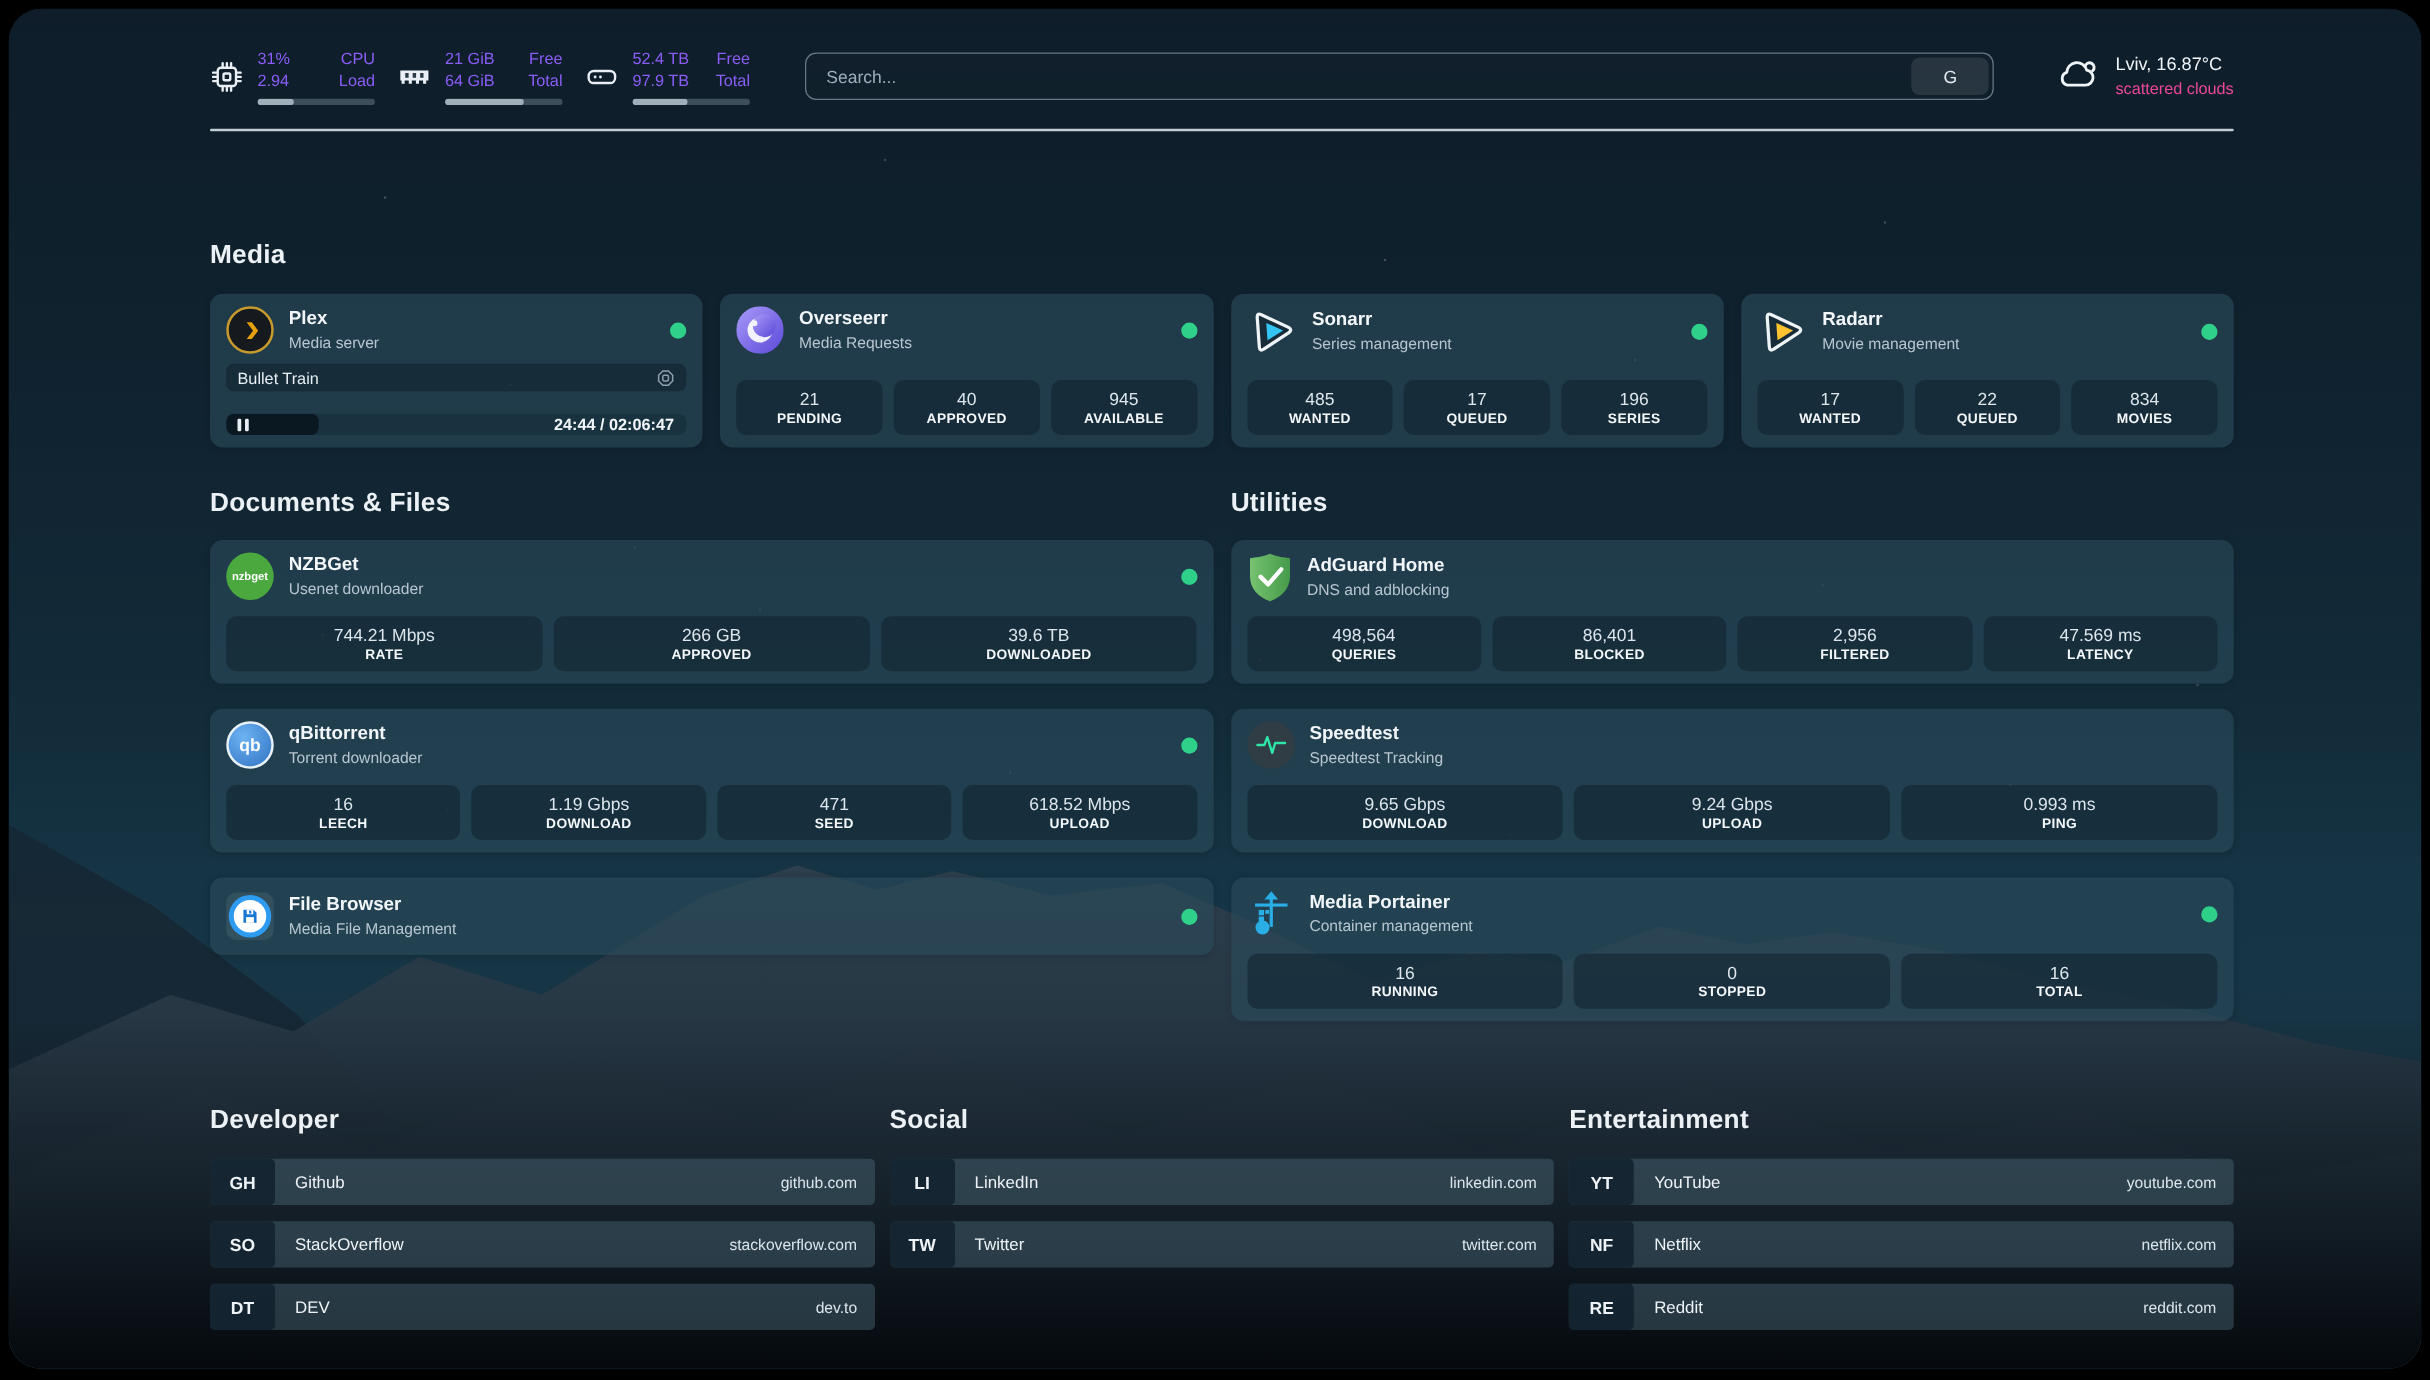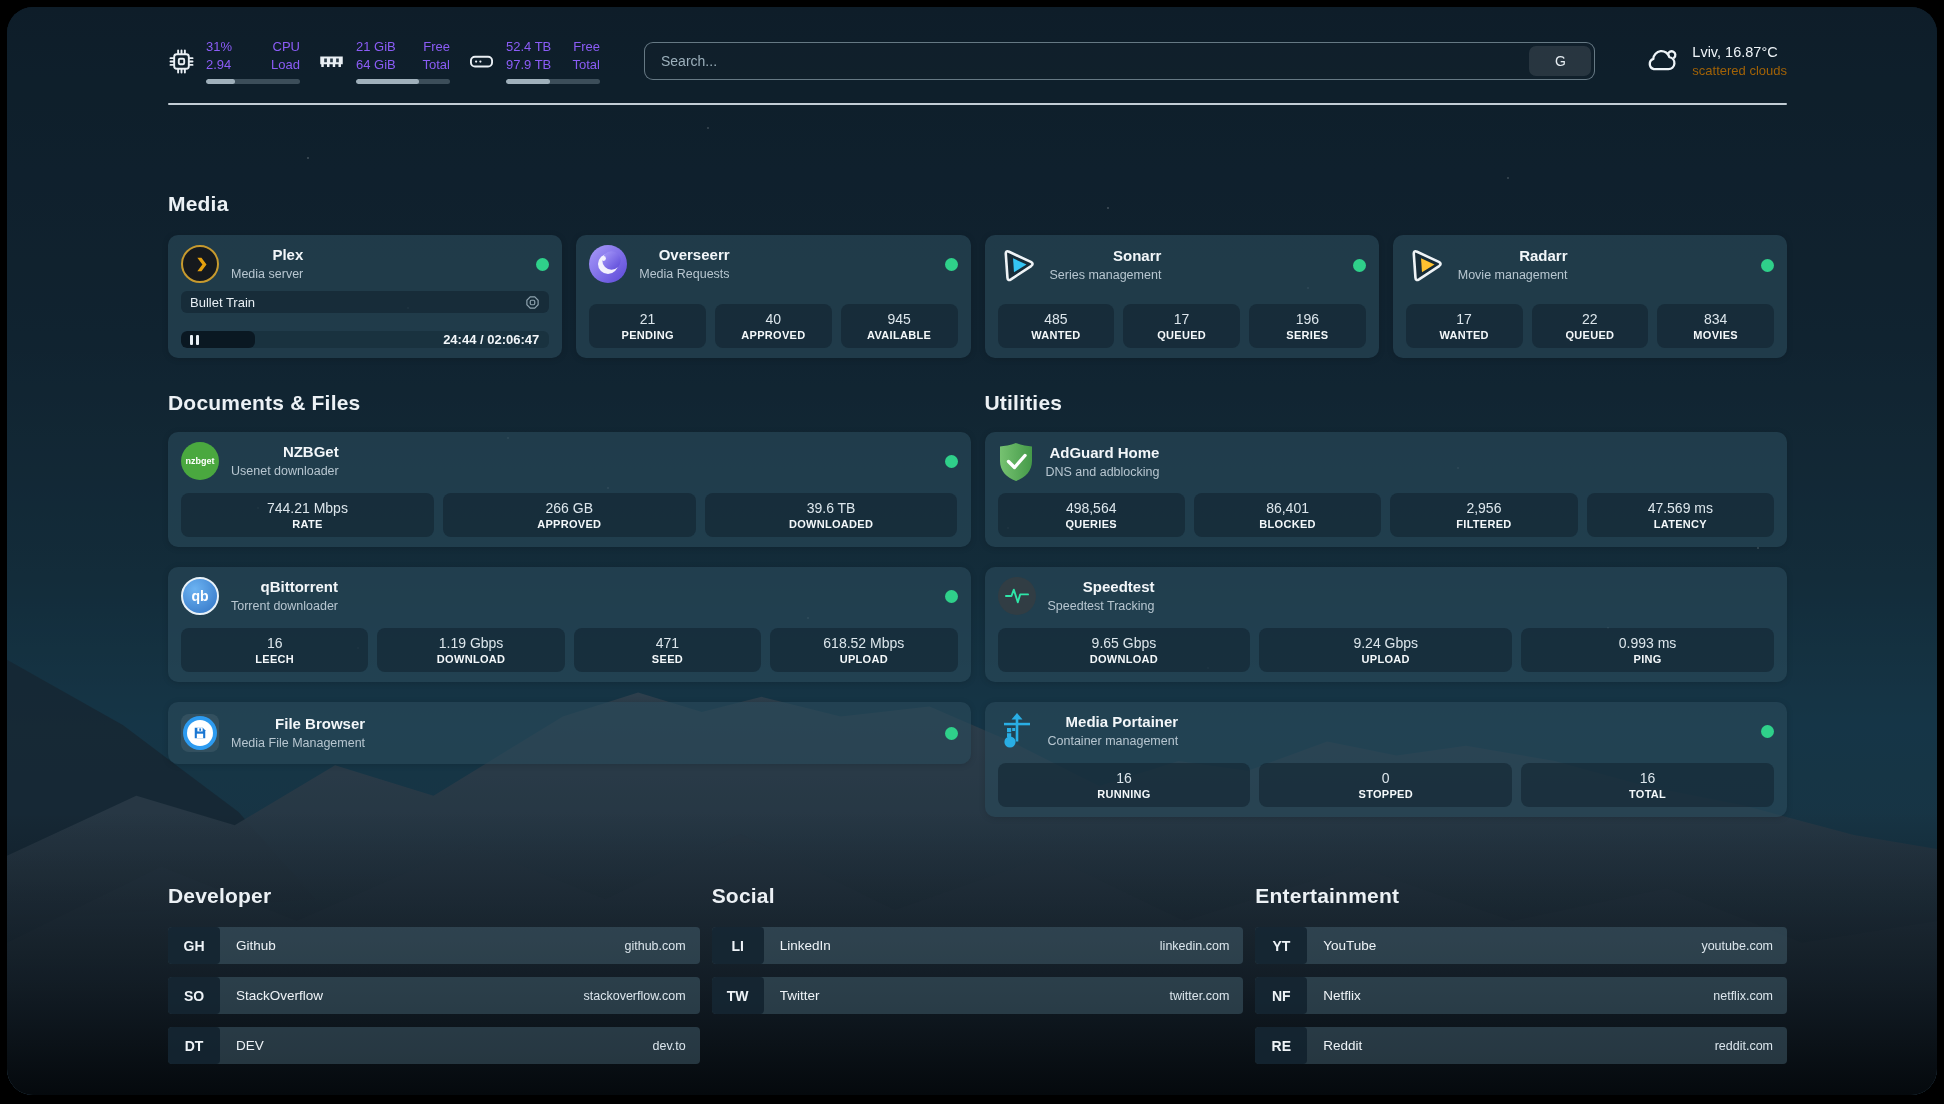--- a/index.html
+++ b/index.html
@@ -39,39 +39,39 @@
   .sfill{height:100%;background:#9fb0bb;border-radius:3px;}
   .searchwrap{flex:1;margin:0 30px 0 26px;height:38px;border:1px solid rgba(175,195,208,.55);border-radius:9px;
     background:rgba(18,33,44,.55);display:flex;align-items:center;box-sizing:border-box;}
   .searchwrap input{flex:1;background:transparent;border:none;outline:none;color:#86efac;font-size:14px;padding:0 16px;
     font-family:"Liberation Sans","DejaVu Sans",sans-serif;}
   .searchwrap input::placeholder{color:#9cb0bc;}
   .gbtn{width:62px;height:30px;margin-right:3px;border:none;border-radius:7px;background:rgba(255,255,255,.10);
     color:#e6edf2;font-size:14px;cursor:pointer;font-family:inherit;}
   .weather{display:flex;align-items:center;gap:12px;}
   .w1{font-size:14.5px;color:#eef4f8;line-height:1.4;}
-  .w2{font-size:13px;color:#a16207;line-height:1.3;}
+  .w2{font-size:13px;color:#ec4899;line-height:1.3;}
   .divider{height:2px;background:rgba(226,236,243,.85);border-radius:1px;margin-top:16px;}
 
   
   .sec-title{font-size:21px;font-weight:600;color:#ecf1f5;margin:0;line-height:30px;letter-spacing:.2px;}
   .media-title{margin-top:84px;margin-bottom:16px;}
   .media-grid{display:grid;grid-template-columns:repeat(4,1fr);gap:14px;}
   .two-col{display:grid;grid-template-columns:1fr 1fr;gap:14px;margin-top:30px;}
   .two-col .sec-title{margin-bottom:14px;}
   .col-cards{display:flex;flex-direction:column;gap:20px;}
 
   
   .card{background:rgba(42,74,91,.62);border-radius:10px;padding:10px 13px;box-sizing:border-box;
     display:flex;flex-direction:column;box-shadow:0 1px 6px rgba(0,0,0,.15);cursor:pointer;}
   .card.h-media{height:123px;}
   .card.h-wide{height:115px;}
   .card.h-short{height:62px;justify-content:center;}
   .svc-head{display:flex;align-items:center;}
-  .svc-titles{margin-left:12px;text-align:right;}
+  .svc-titles{margin-left:12px;}
   .svc-name{font-size:15px;font-weight:700;color:#f2f6f9;line-height:1.25;}
   .svc-sub{font-size:12.5px;color:#b7c6d0;line-height:1.3;margin-top:1px;}
   .dot{width:13px;height:13px;border-radius:50%;background:#2fd08a;margin-left:auto;align-self:center;flex:0 0 auto;}
   .stats{margin-top:auto;display:grid;gap:9px;}
   .cols3{grid-template-columns:repeat(3,1fr);}
   .cols4{grid-template-columns:repeat(4,1fr);}
   .stat{background:rgba(13,30,41,.5);border-radius:8px;padding:6px 2px 7px;text-align:center;}
   .stat-v{font-size:14px;color:#dce6ec;line-height:1.3;}
   .stat-l{font-size:11px;font-weight:700;color:#f4f8fa;letter-spacing:.3px;margin-top:1px;}
 

